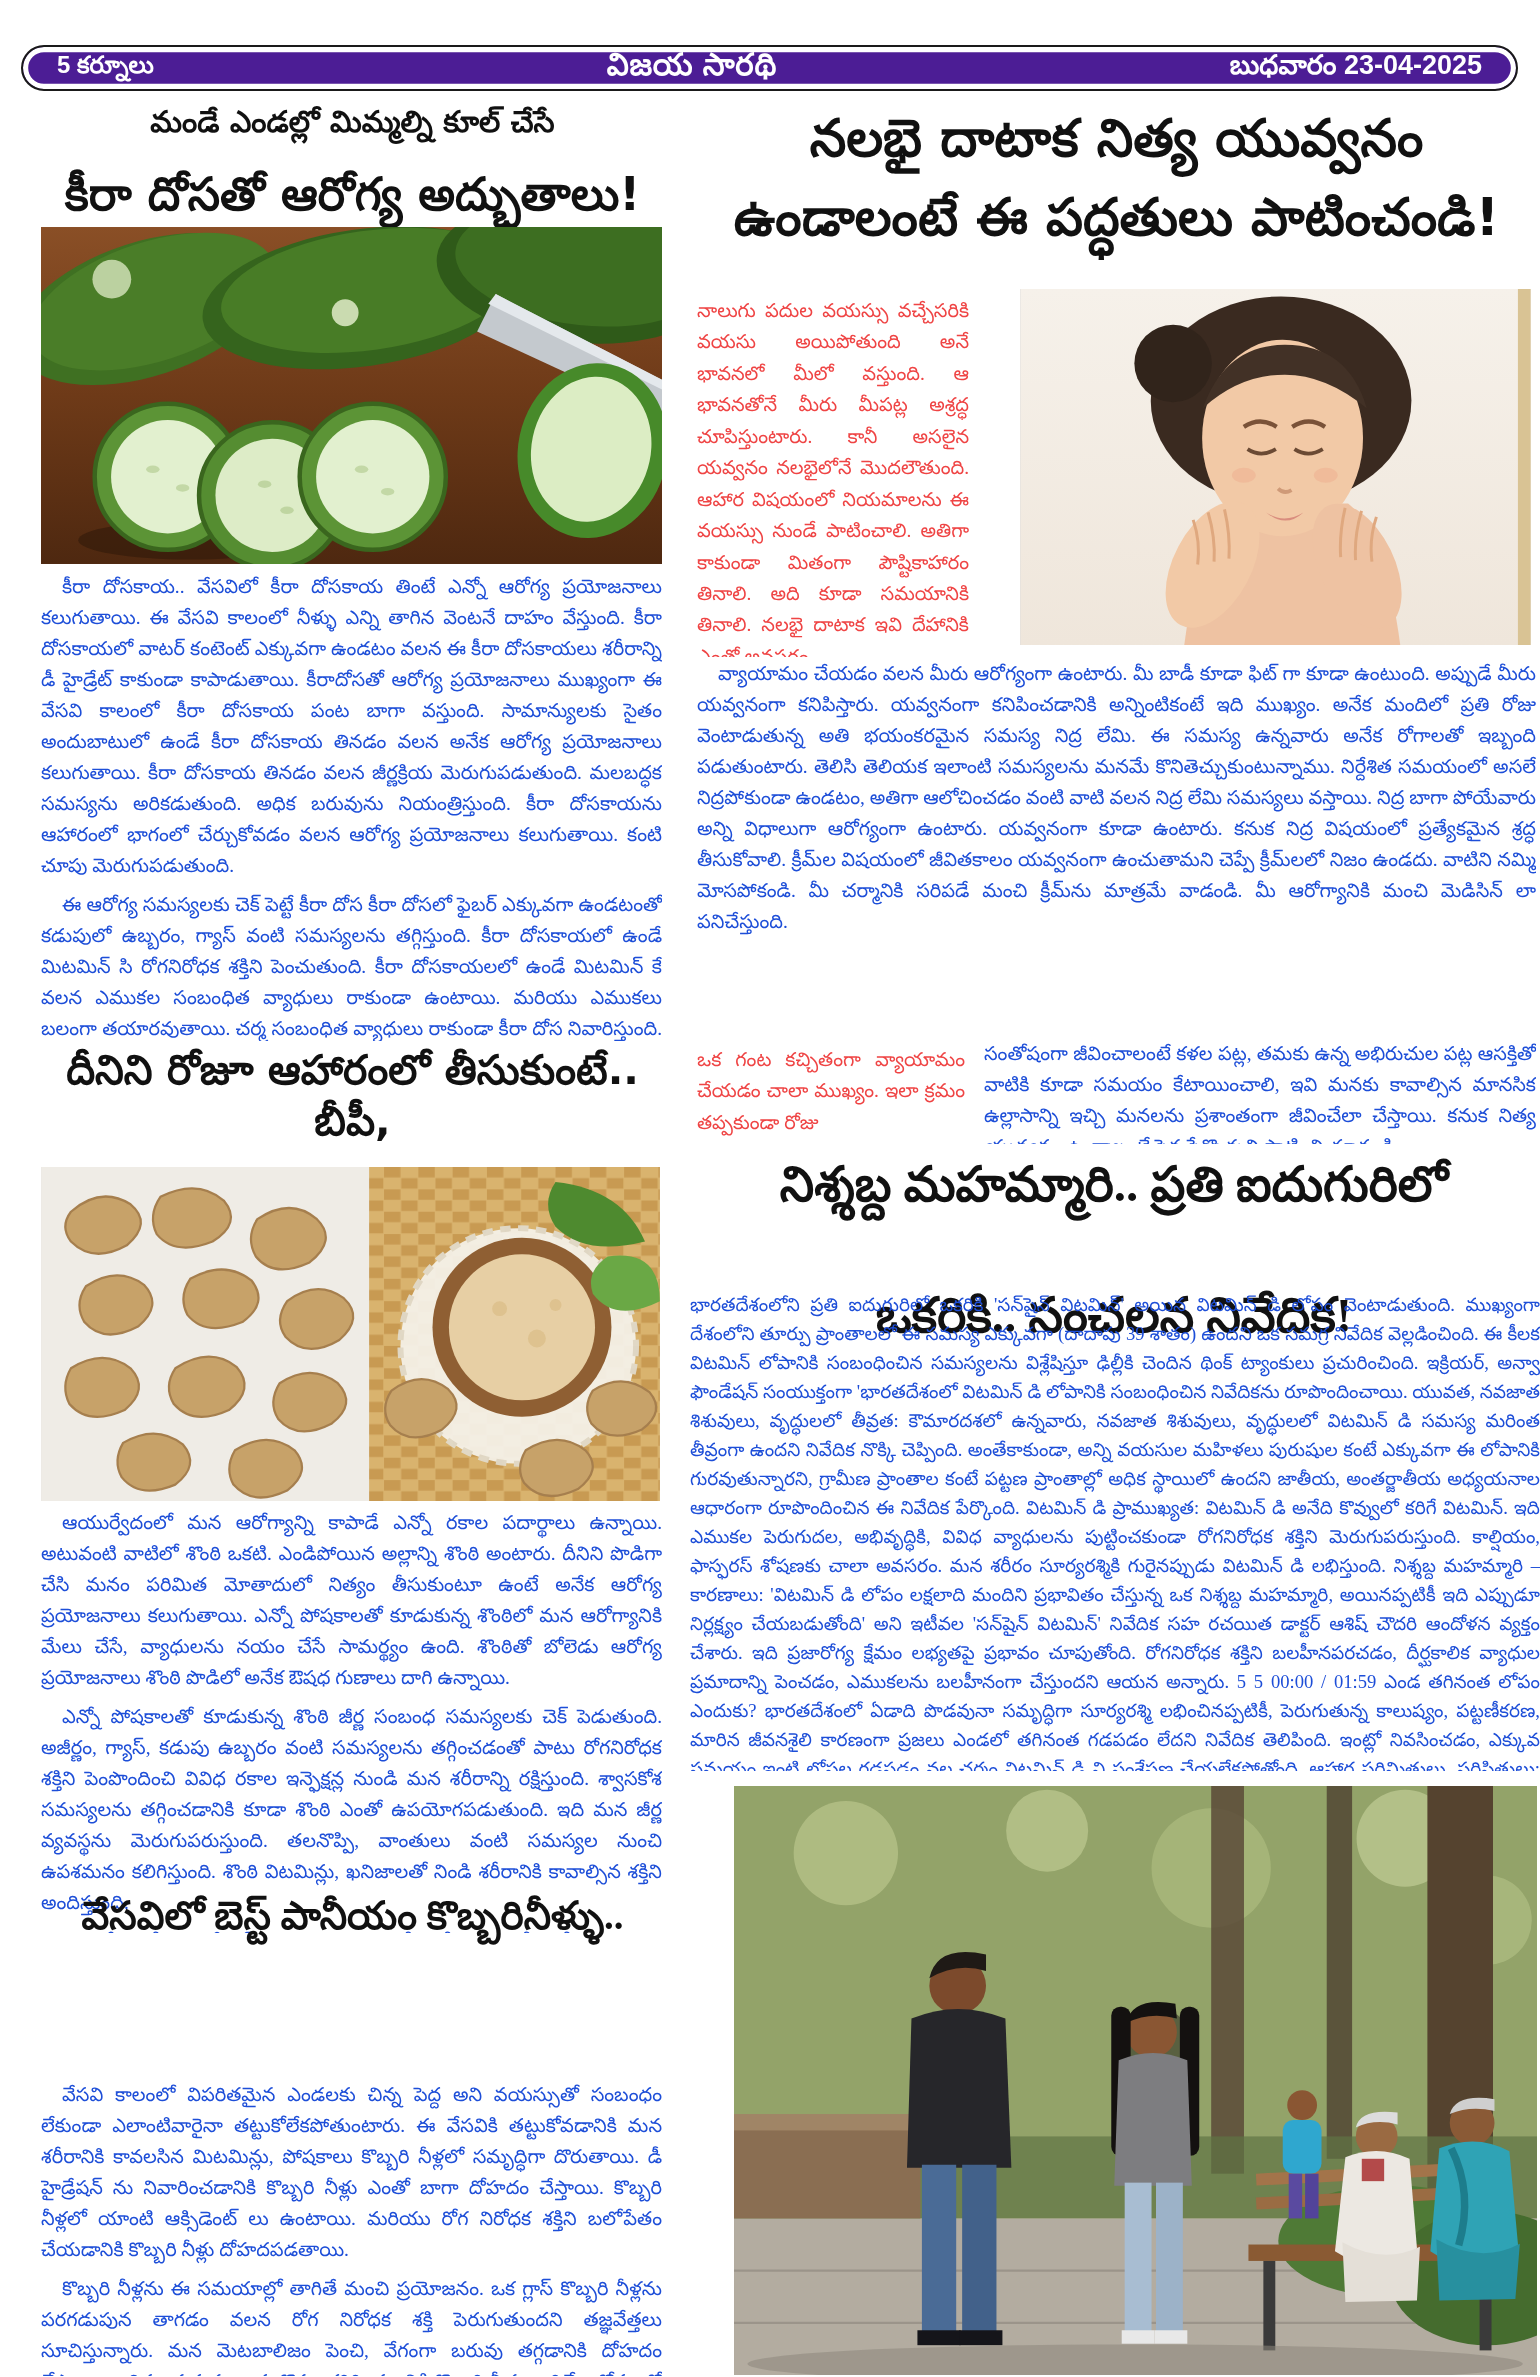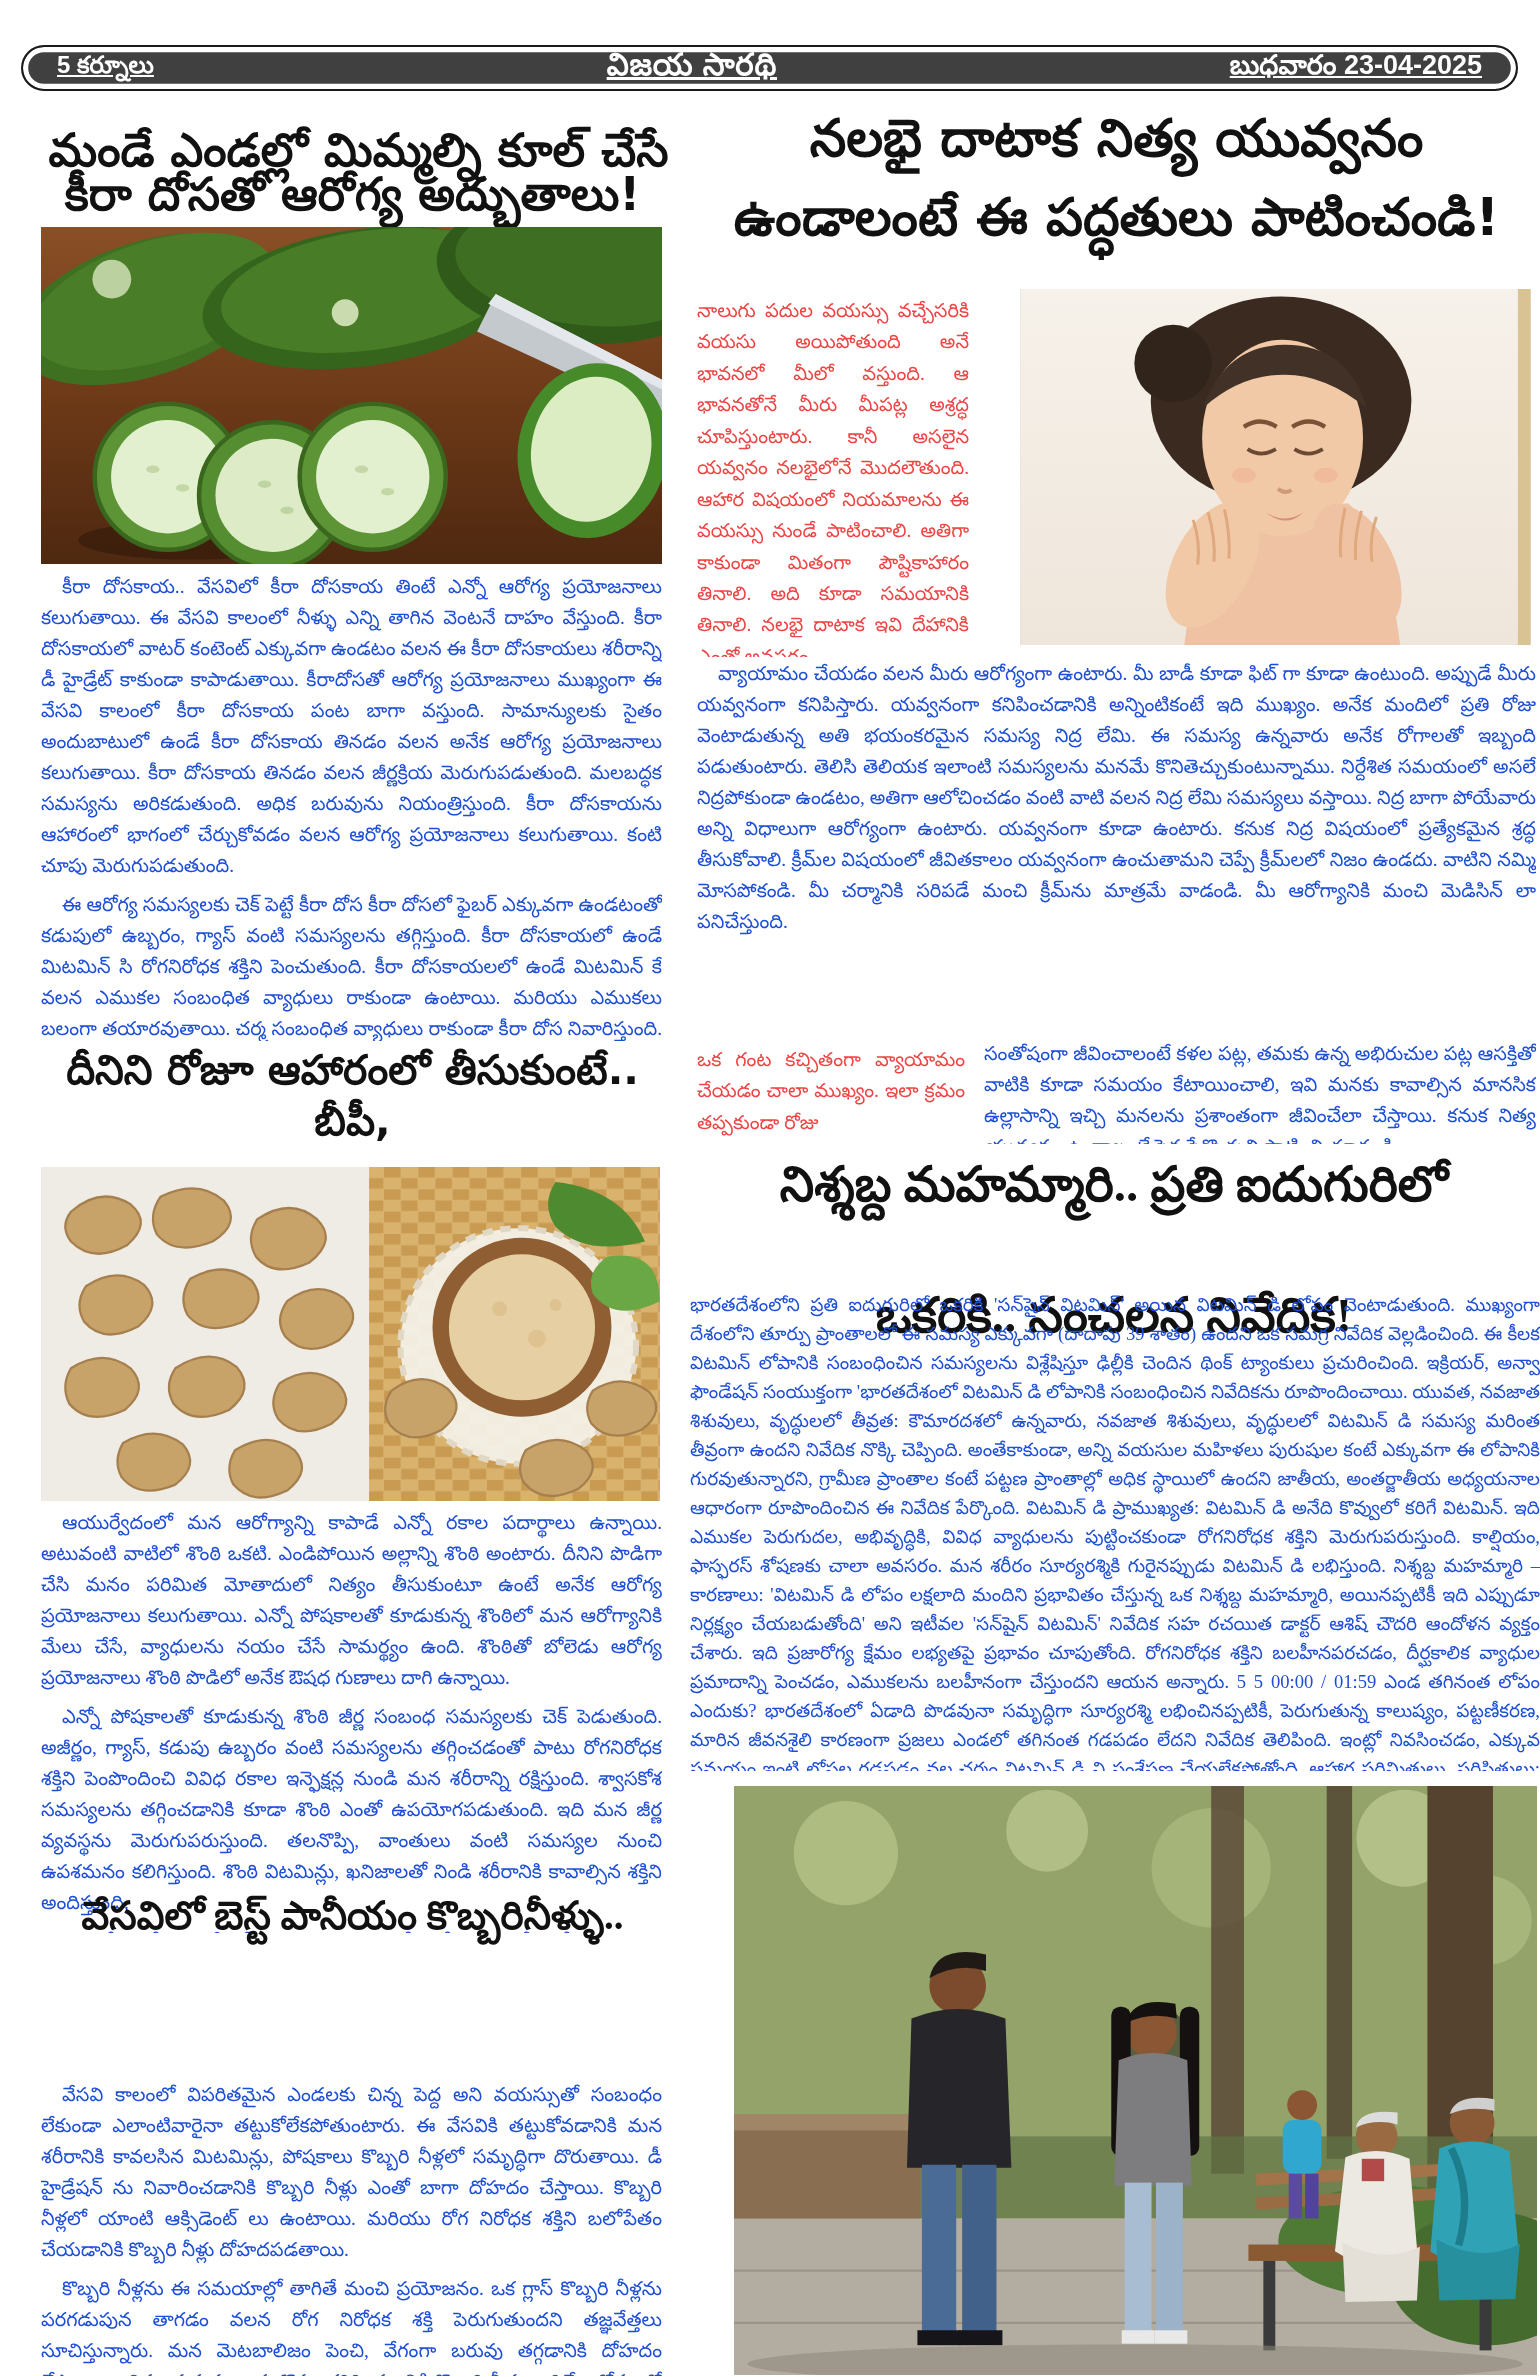--- a/index.html
+++ b/index.html
@@ -1,23 +1,23 @@
 <!DOCTYPE html>
 <html style="font-size:12px"><head>
 <meta charset="utf-8">
 <style>
   html,body{margin:0;padding:0;background:#ffffff;}
   #page{position:relative;width:1541px;height:2377px;background:#ffffff;overflow:hidden;
         font-family:"Liberation Serif","DejaVu Serif",serif;color:#1c1c1c;}
   .abs{position:absolute;}
   
-  .masthead-bar{left:21px;top:45px;width:1497px;height:46px;background:#404040;
+  .masthead-bar{left:21px;top:45px;width:1497px;height:46px;background:#4c1d95;
     border:2.2px solid #1a1a1a;border-radius:24px;box-shadow:inset 0 0 0 5.2px #ffffff;
     display:flex;align-items:center;justify-content:space-between;box-sizing:border-box;
-    padding:0 34px;color:#ffffff;font-family:"Liberation Sans","DejaVu Sans",sans-serif;text-decoration:underline;}
+    padding:0 34px;color:#ffffff;font-family:"Liberation Sans","DejaVu Sans",sans-serif;}
   .masthead-left{font-size:24px;font-weight:700;}
   .masthead-center{font-size:31px;font-weight:800;letter-spacing:0.7px;}
   .masthead-right{font-size:27px;font-weight:700;}
   
   .headline{width:100%;text-align:center;font-weight:800;color:#111;line-height:1.25;
     font-family:"DejaVu Sans","Liberation Sans",sans-serif;}
   .hl-black{letter-spacing:0px;}
   .hl-serif{font-family:"Liberation Serif","DejaVu Serif",serif;font-weight:700;}
   
   .bodytext{font-size:19.4px;line-height:1.6;text-align:justify;color:#1d4ed8;overflow:hidden;}
@@ -30,21 +30,21 @@
 <body>
 
 <div id="page">
 
   <div class="abs masthead-bar">
     <span class="masthead-left">5 కర్నూలు</span>
     <span class="masthead-center">విజయ సారథి</span>
     <span class="masthead-right">బుధవారం  23-04-2025</span>
   </div>
 
-  <div class="abs headline hl-black" style="left:47px;top:103px;width:623px;font-size:46px;margin-top:19px;">మండే ఎండల్లో మిమ్మల్ని కూల్ చేసే</div>
+  <div class="abs headline hl-black" style="left:41px;top:103px;width:623px;font-size:30px;">మండే ఎండల్లో మిమ్మల్ని కూల్ చేసే</div>
   <div class="abs headline hl-black" style="left:41px;top:166px;width:623px;font-size:46px;">కీరా దోసతో ఆరోగ్య అద్భుతాలు!</div>
 
   <div class="abs photo-frame" style="left:41px;top:227px;width:621px;height:337px;">
     <svg width="621" height="337" viewBox="0 0 833 452">
       <defs>
         <linearGradient id="wood" x1="0" y1="0" x2="0" y2="1">
           <stop offset="0" stop-color="#8a4f26"></stop>
             <stop offset="0.5" stop-color="#6e3a18"></stop>
             <stop offset="1" stop-color="#4e2810"></stop>
         </linearGradient>

